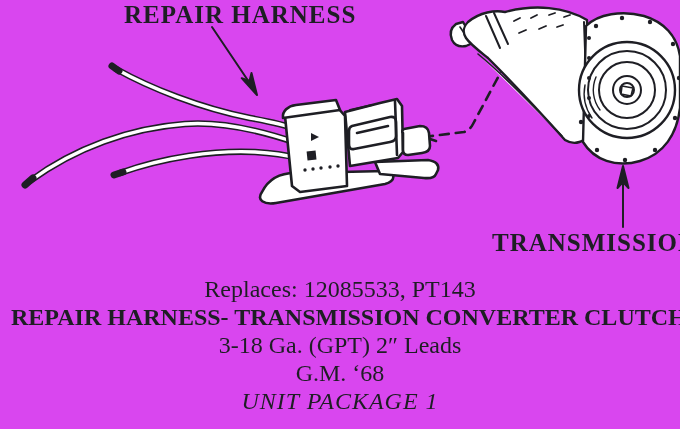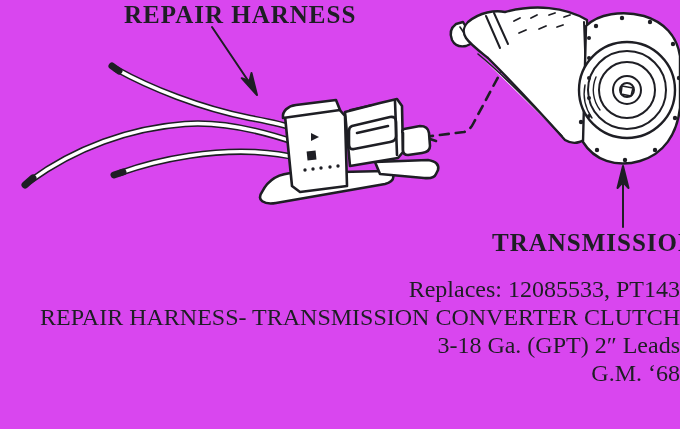--- a/index.html
+++ b/index.html
@@ -5,22 +5,22 @@
   html,body{margin:0;padding:0;background:#ffffff;}
   #page{position:relative;width:680px;height:429px;background:#d946ef;overflow:hidden;
         font-family:"Liberation Serif", serif;color:#1e1e24;}
   .diagram-label{position:absolute;font-weight:bold;font-size:25px;letter-spacing:1px;
         white-space:nowrap;color:#1e1e24;}
   #repair-harness-label{left:124px;top:1px;}
   #transmission-label{left:492px;top:229px;}
   #illustration{position:absolute;left:0;top:0;}
   #caption{position:absolute;left:0;top:275px;width:680px;text-align:center;
         font-size:24px;line-height:28px;color:#1e1e24;}
-  .cap-line{white-space:nowrap;text-align:right;}
-  .cap-bold{font-weight:normal;padding-left:11px;}
+  .cap-line{white-space:nowrap;}
+  .cap-bold{font-weight:bold;padding-left:11px;}
   .cap-italic{font-style:italic;letter-spacing:1px;}
 </style>
 </head>
 <body>
 
 <div id="page">
 
   <svg id="illustration" width="680" height="270" viewBox="0 0 680 270" fill="none" stroke="#1e1e24" stroke-linecap="round" stroke-linejoin="round">
 
     <g>
@@ -138,15 +138,16 @@
 
   <div class="diagram-label" id="repair-harness-label">REPAIR HARNESS</div>
 
   <div class="diagram-label" id="transmission-label">TRANSMISSION</div>
 
   <div id="caption">
     <div class="cap-line">Replaces: 12085533, PT143</div>
     <div class="cap-line cap-bold">REPAIR HARNESS- TRANSMISSION CONVERTER CLUTCH</div>
     <div class="cap-line">3-18 Ga. (GPT) 2″ Leads</div>
     <div class="cap-line">G.M. ‘68</div>
+    <div class="cap-line cap-italic">UNIT PACKAGE 1</div>
   </div>
 
 </div>
 
 </body></html>

